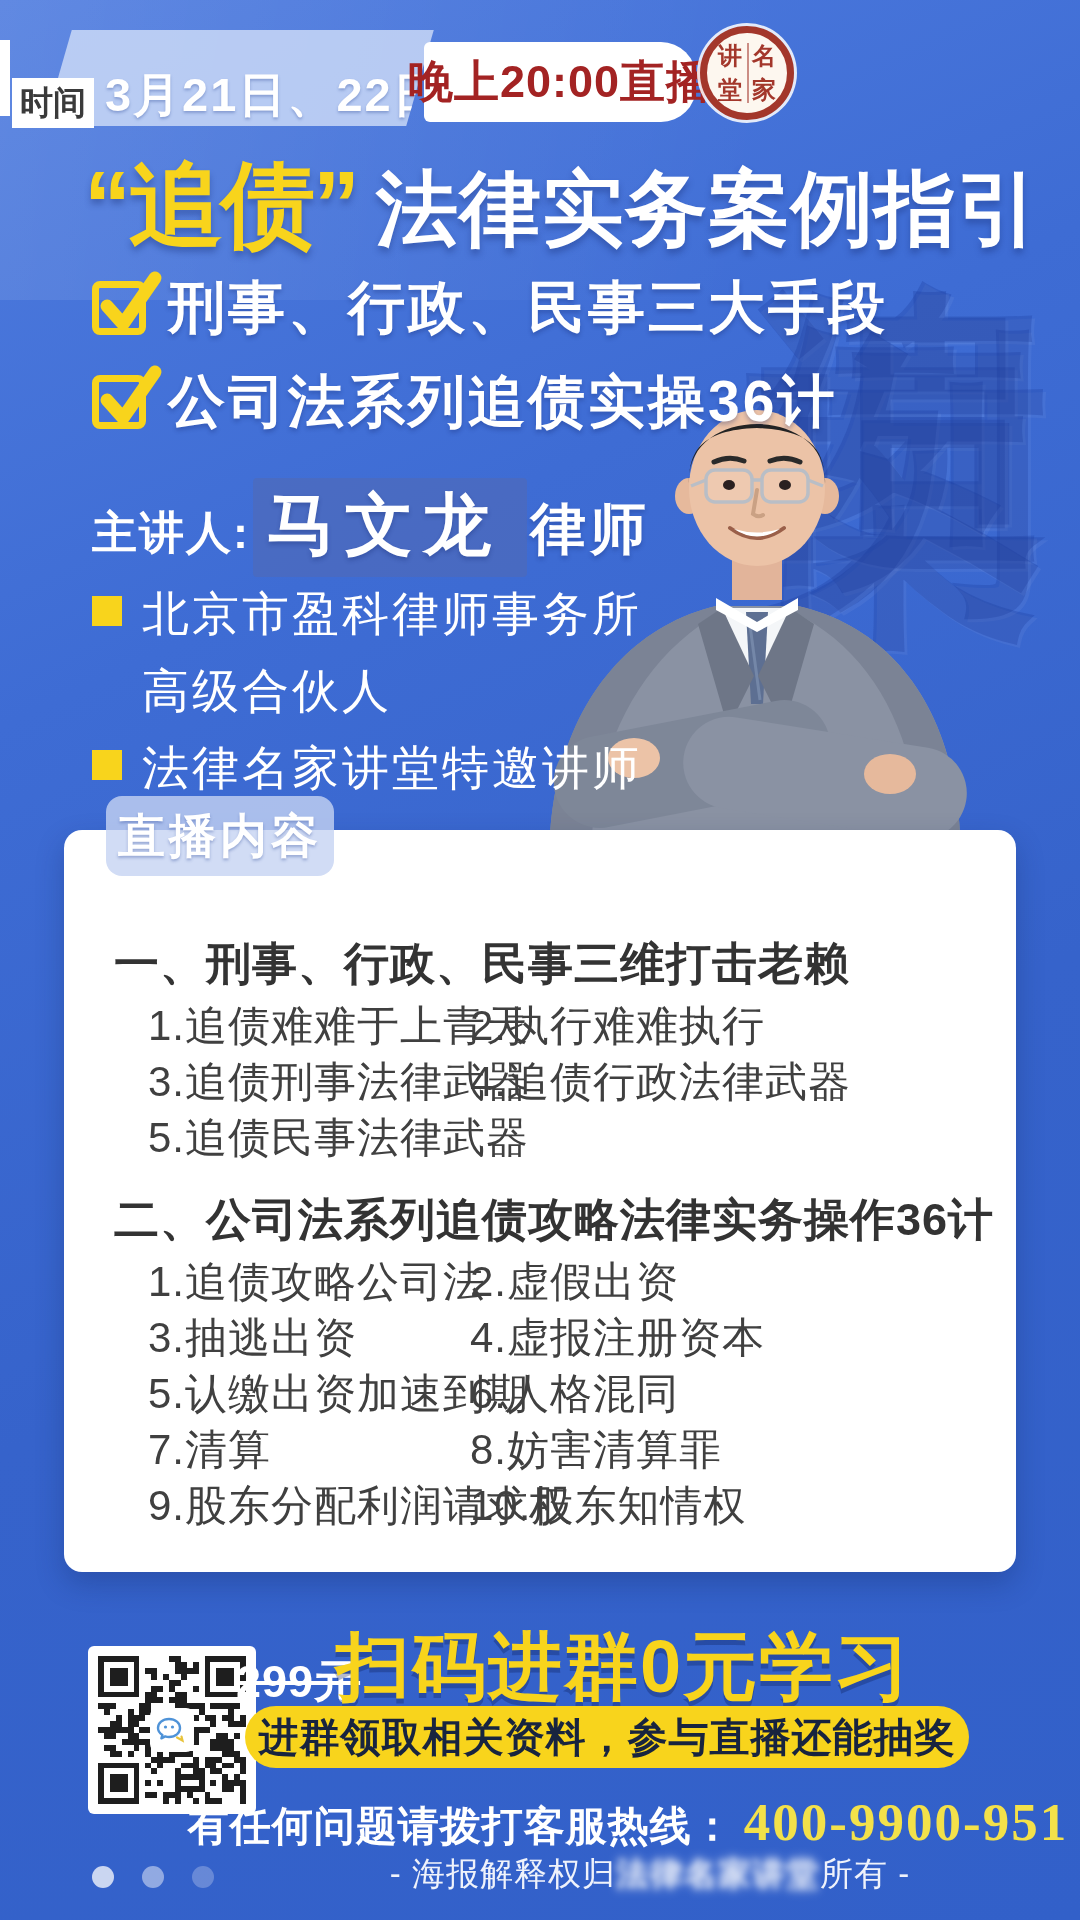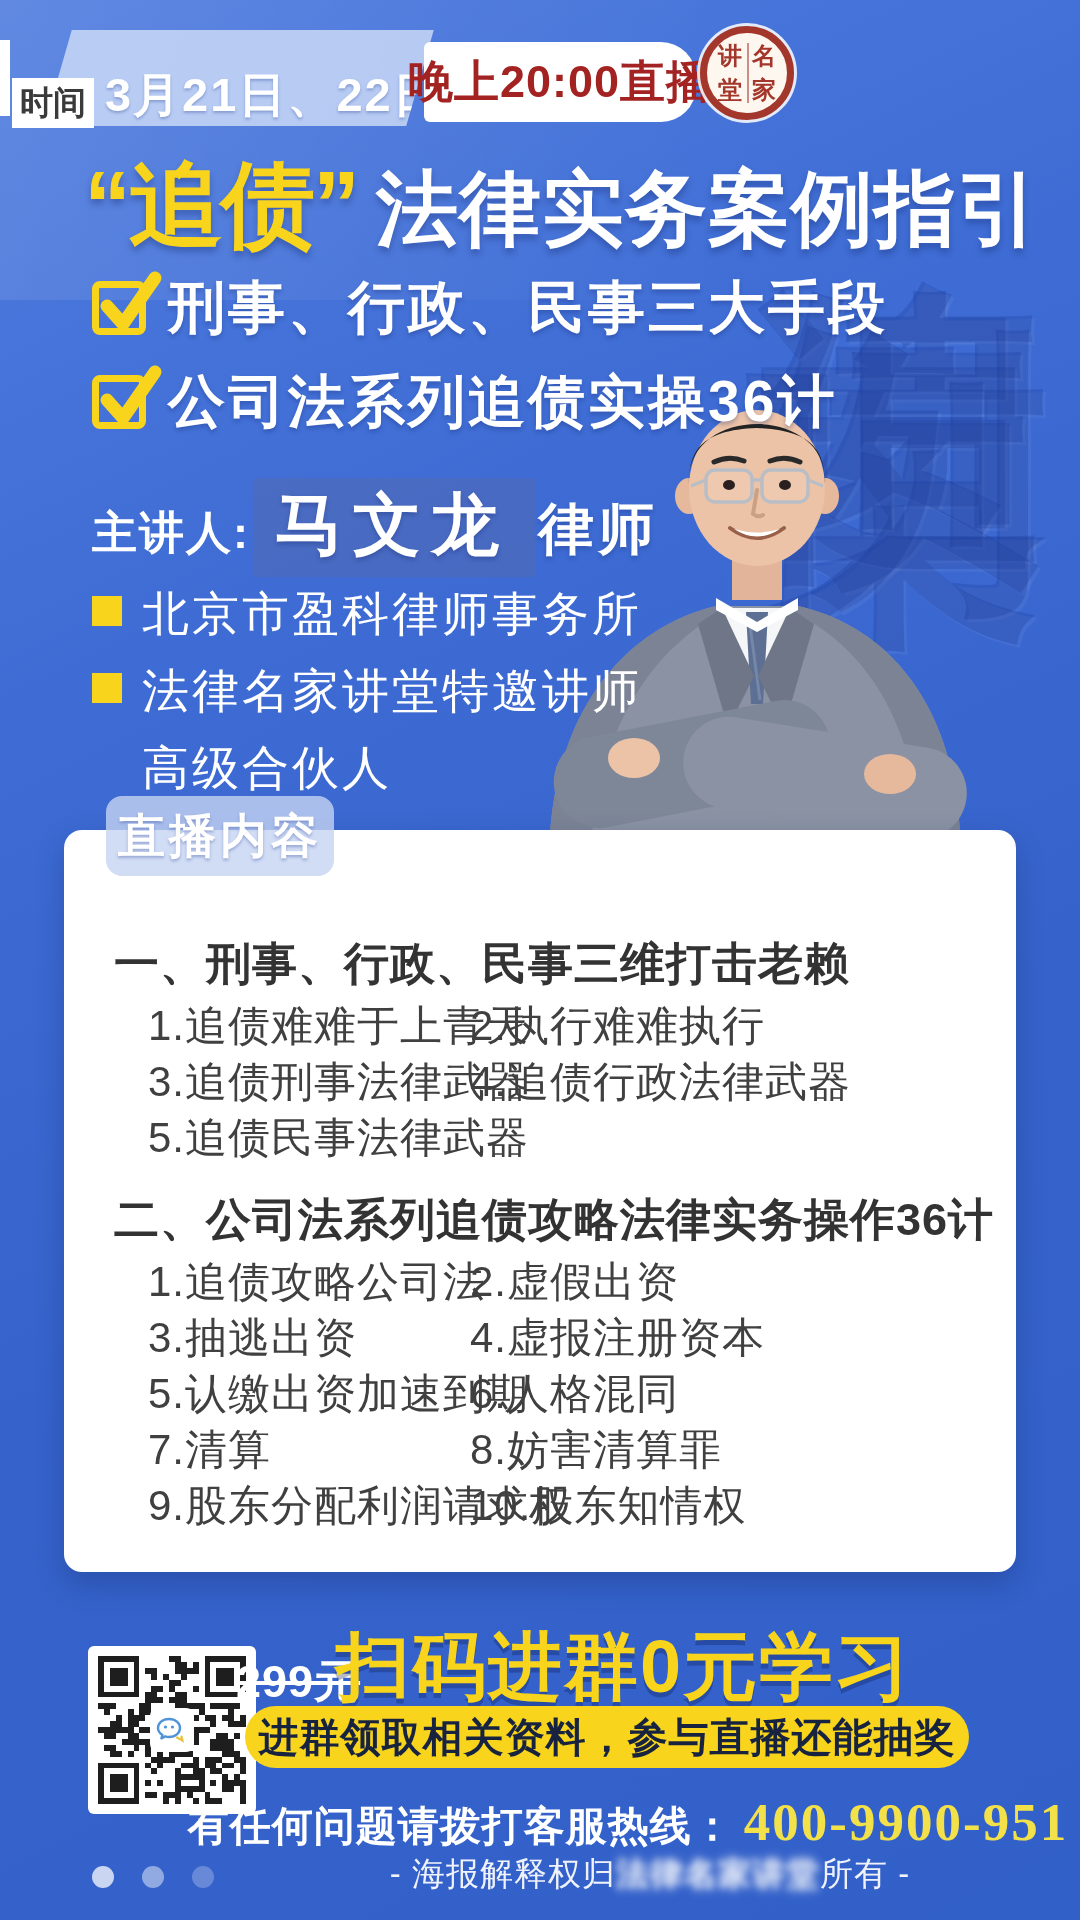--- a/index.html
+++ b/index.html
@@ -93,21 +93,21 @@
 
   
   .speaker-row {
     position:absolute; left:92px; top:478px; z-index:5;
     display:flex; align-items:baseline; gap:3px; white-space:nowrap;
   }
   .speaker-label { font-size:45px; font-weight:700; color:#ffffff; letter-spacing:2px; }
   .speaker-name {
     font-family:"Liberation Serif","DejaVu Serif",serif;
     font-size:68px; font-weight:900; color:#ffffff; letter-spacing:10px;
-    background:rgba(82,106,178,0.55); padding:2px 26px 6px 22px; border-radius:4px;
+    background:rgba(82,106,178,0.55); padding:2px 26px 6px 14px; border-radius:4px;
     text-shadow:0 3px 4px rgba(20,40,110,0.30);
   }
   .speaker-suffix {
     font-family:Liberation Sans, sans-serif;
     font-size:56px; font-weight:900; color:#ffffff; letter-spacing:4px;
     text-shadow:0 3px 4px rgba(20,40,110,0.30);
   }
   .credentials { position:absolute; left:92px; top:582px; z-index:5; }
   .cred-line { display:flex; align-items:flex-start; gap:20px; margin-bottom:12px; }
   .bullet-square { width:30px; height:30px; background:#f8d41c; margin-top:14px; flex:0 0 auto; }
@@ -241,26 +241,26 @@
   <div class="speaker-row">
     <span class="speaker-label">主讲人:</span>
     <span class="speaker-name">马文龙</span>
     <span class="speaker-suffix">律师</span>
   </div>
   <div class="credentials">
     <div class="cred-line">
       <span class="bullet-square"></span>
       <span class="cred-text">北京市盈科律师事务所</span>
     </div>
+    <div class="cred-line cred-indent">
+      <span class="cred-text">高级合伙人</span>
+    </div>
     <div class="cred-line">
       <span class="bullet-square"></span>
       <span class="cred-text">法律名家讲堂特邀讲师</span>
-    </div>
-    <div class="cred-line cred-indent">
-      <span class="cred-text">高级合伙人</span>
     </div>
   </div>
 
   <div class="portrait">
     <svg viewBox="0 0 530 468" width="530" height="468">
 
       <path d="M58 468 C66 345 132 262 224 240 L306 240 C402 262 462 345 468 468 Z" fill="#8a92a3"></path>
       <path d="M58 468 C66 345 132 262 224 240 L240 240 C160 280 110 360 100 468 Z" fill="#7b8395"></path>
       <path d="M306 240 C402 262 462 345 468 468 L430 468 C420 360 380 285 300 245 Z" fill="#7b8395"></path>
 

